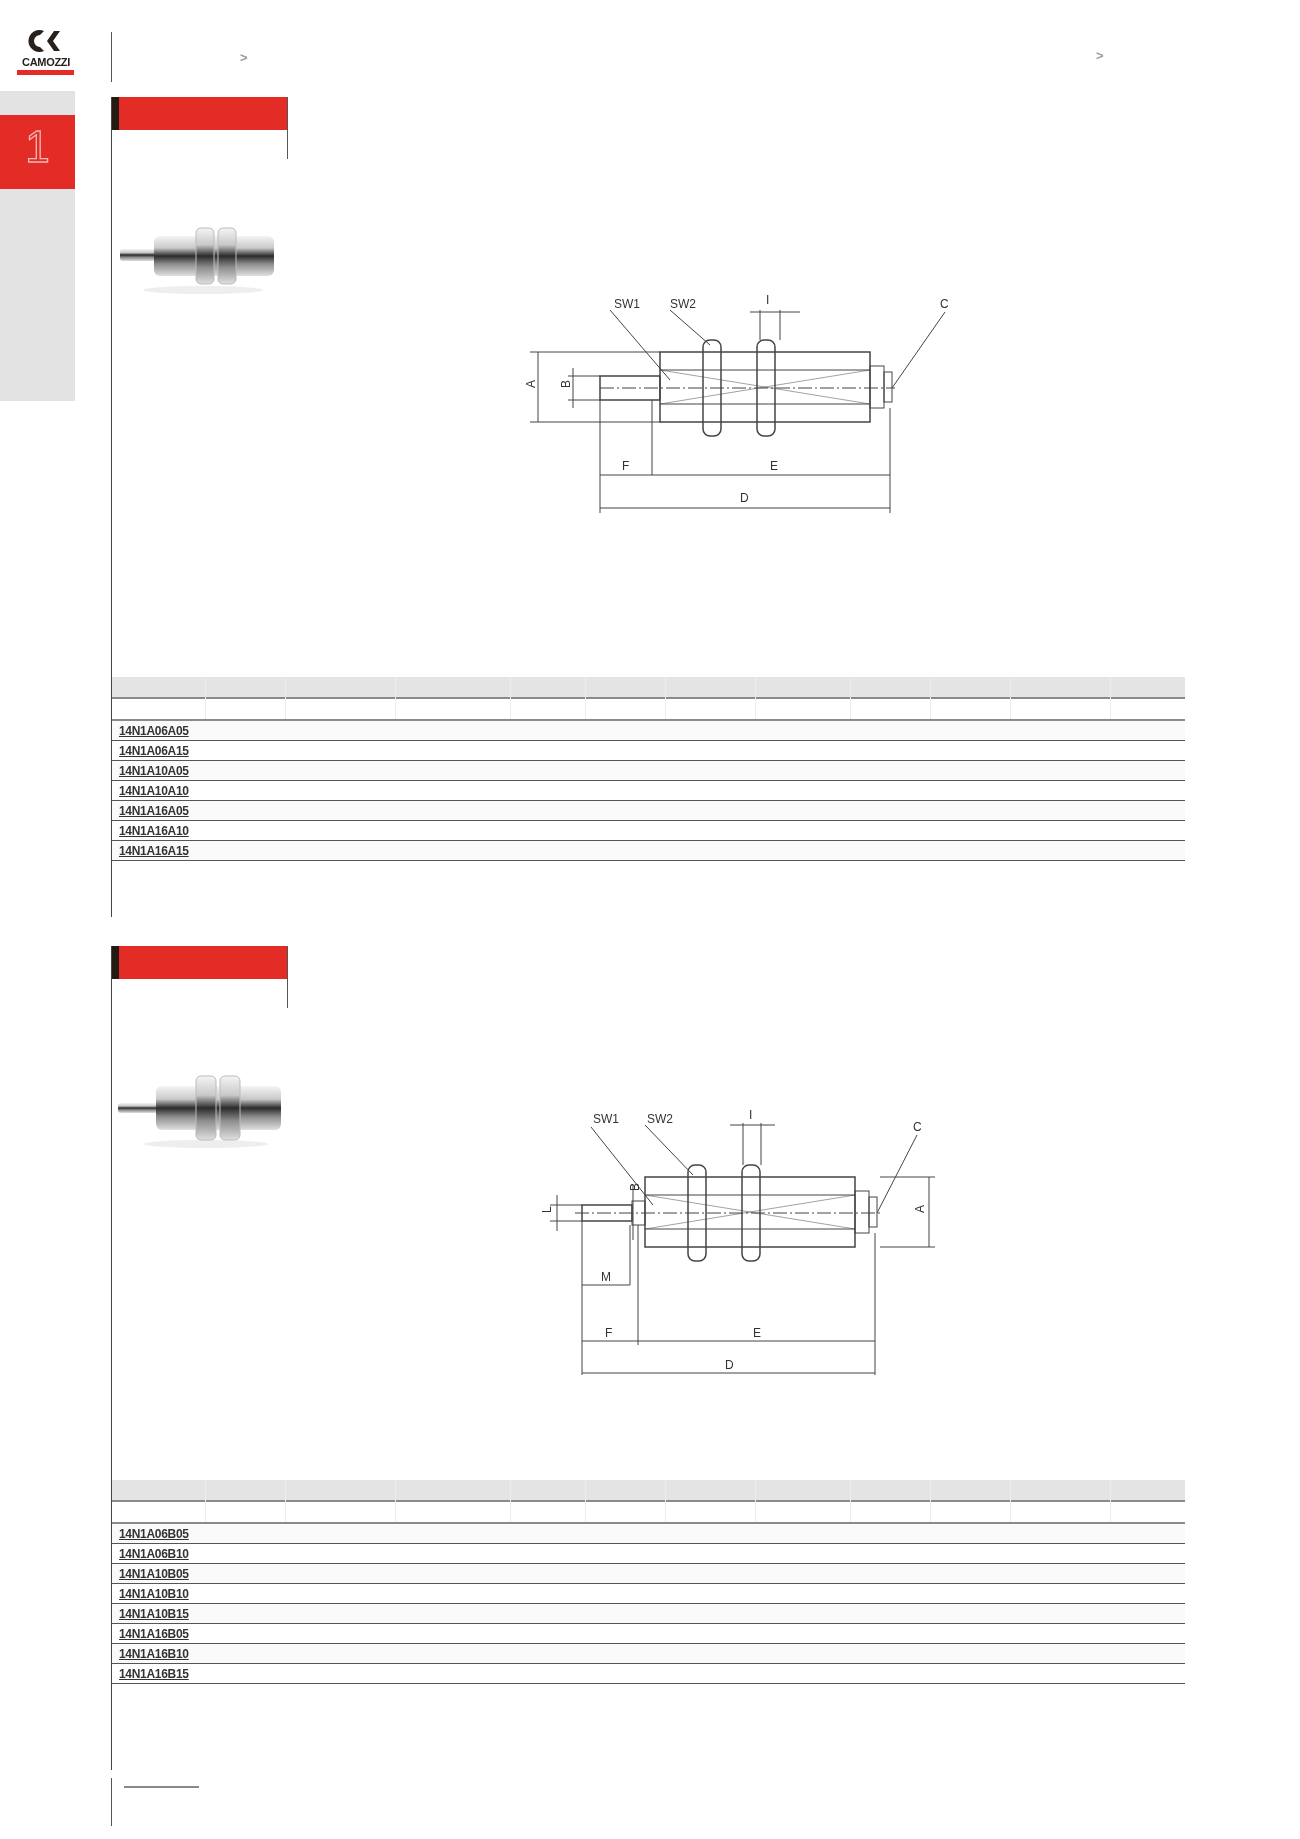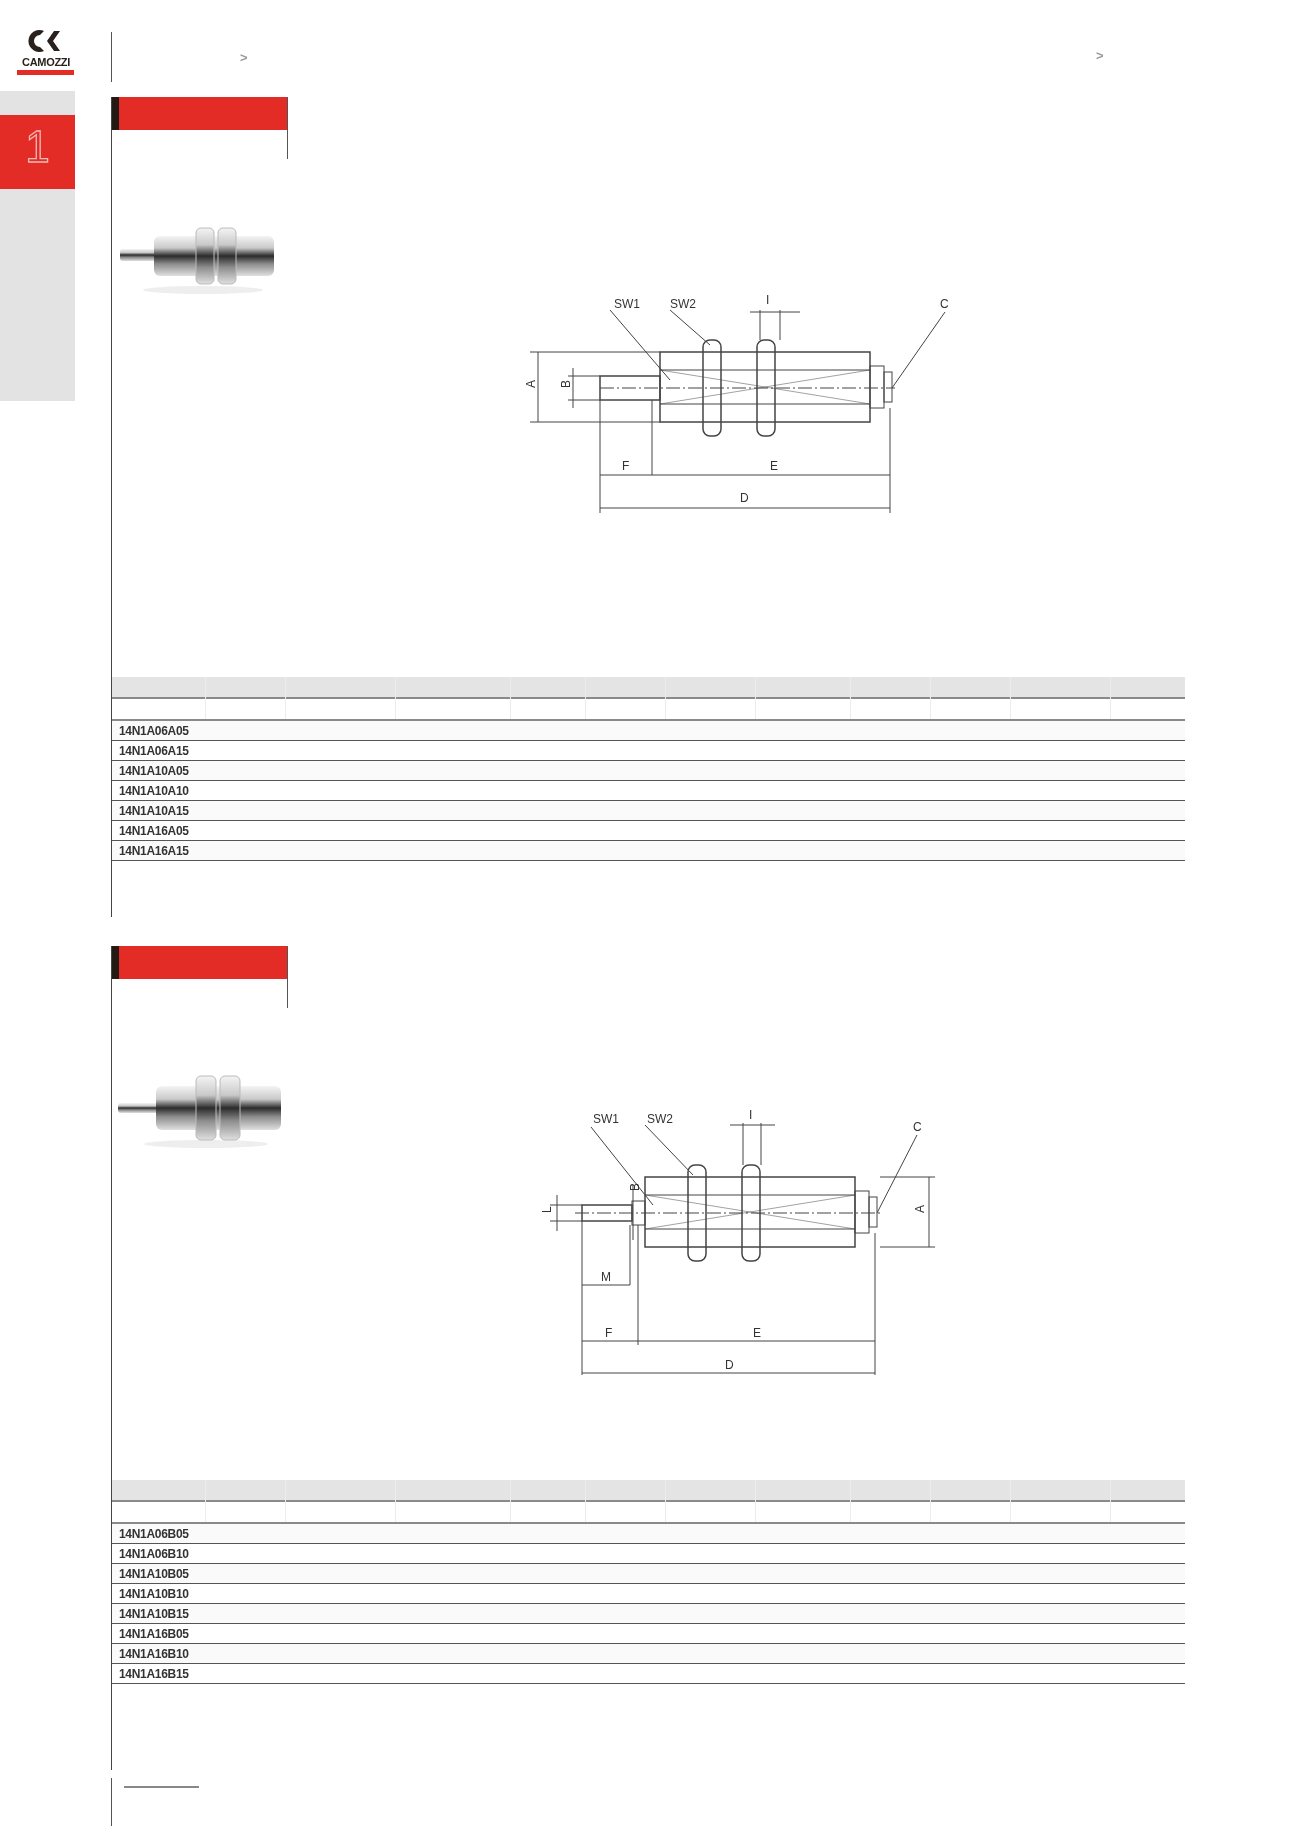--- a/index.html
+++ b/index.html
@@ -18,21 +18,21 @@
   .crumb-sep{font-size:13px;color:#999;font-weight:bold;}
   
   .sec-bar{height:33px;background:#e32c26;}
   .sec-bar-dark{width:7px;height:33px;background:#241a14;}
   
   .tbl{position:absolute;left:112px;width:1073px;}
   .thead{height:20px;background:#e4e4e4;border-bottom:2px solid #8a8a8a;}
   .thead2{height:20px;background:#fff;border-bottom:2px solid #8a8a8a;}
   .trow{height:20px;border-bottom:1.5px solid #555;font-size:12px;font-weight:bold;line-height:21px;padding-left:7px;color:#333;box-sizing:border-box;}
   .trow:nth-child(odd){background:#fafafa;}
-  .trow span{letter-spacing:-0.3px;}
+  .trow span{letter-spacing:-0.3px;text-decoration:underline;}
   .colsep{position:absolute;top:0;width:1px;height:42px;background:#ececec;}
   .photo{position:absolute;}
 </style>
 </head>
 <body>
 
 <div class="abs logo">
   <svg width="60" height="28" viewBox="0 0 60 28" style="position:absolute;left:0;top:0">
     <path d="M28 3 A11 11 0 1 0 28 23 L24 19 A6 6 0 1 1 24 7 Z" fill="#2a211c"></path>
     <path d="M44 3 L37 13 L44 23 L38 23 L31 13 L38 3 Z" fill="#2a211c"></path>
@@ -130,22 +130,22 @@
       <div class="colsep" style="left:738px"></div>
     <div class="colsep" style="left:818px"></div>
       <div class="colsep" style="left:898px"></div>
     <div class="colsep" style="left:998px"></div>
   </div>
   <div>
     <div class="trow"><span>14N1A06A05</span></div>
     <div class="trow"><span>14N1A06A15</span></div>
     <div class="trow"><span>14N1A10A05</span></div>
     <div class="trow"><span>14N1A10A10</span></div>
-    <div class="trow"><span>14N1A10A15</span></div>
     <div class="trow"><span>14N1A16A05</span></div>
+    <div class="trow"><span>14N1A16A10</span></div>
     <div class="trow"><span>14N1A16A15</span></div>
   </div>
 </div>
 
 <div class="abs vline" style="left:111px;top:946px;height:824px;background:#444;"></div>
 <div class="abs sec-bar" style="left:112px;top:946px;width:175px;"></div>
 <div class="abs sec-bar-dark" style="left:112px;top:946px;"></div>
 <div class="abs vline" style="left:287px;top:946px;height:62px;"></div>
 
 <svg class="photo" style="left:116px;top:1072px" width="170" height="80" viewBox="0 0 170 80">

